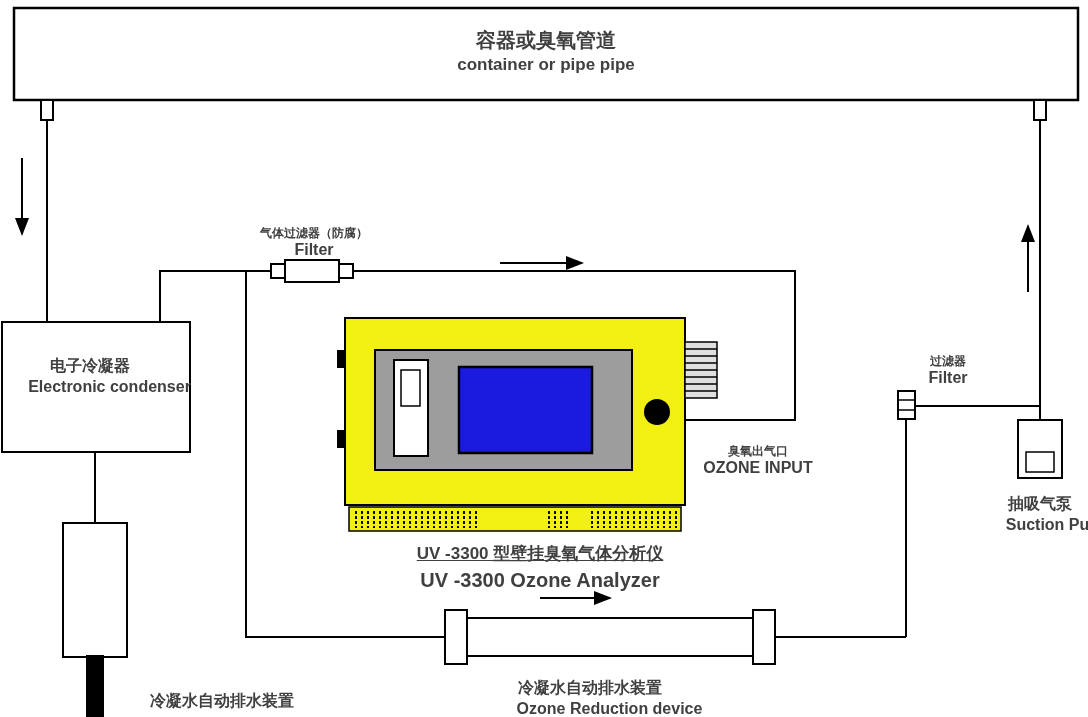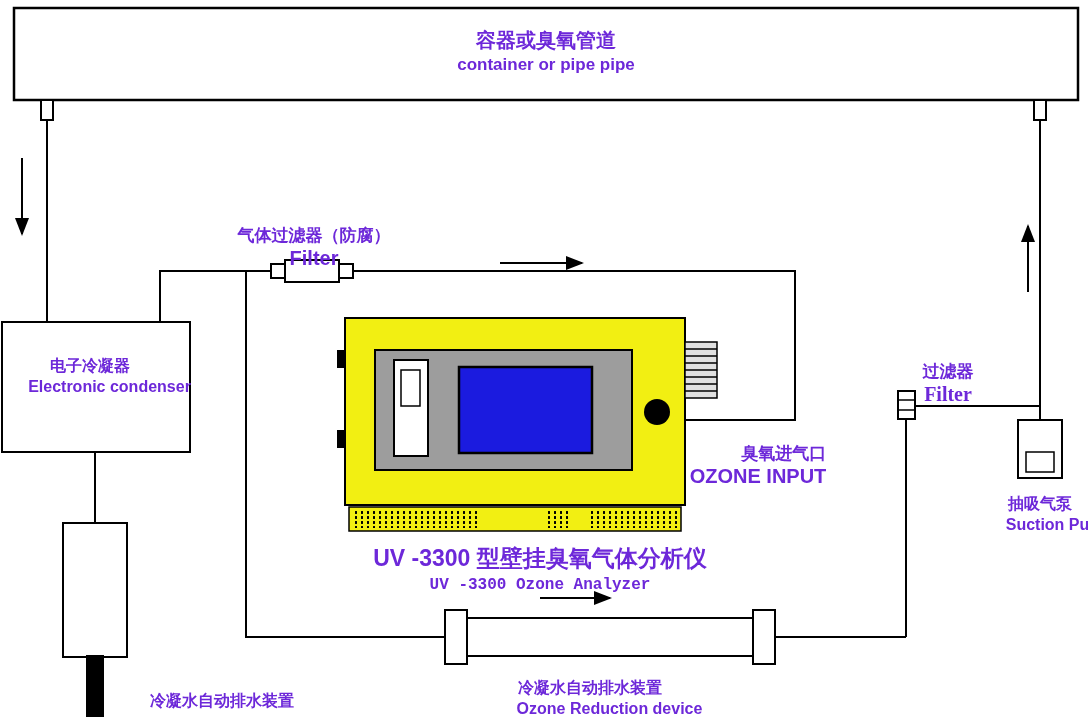--- a/index.html
+++ b/index.html
@@ -10,33 +10,33 @@
     font-family:"Liberation Sans","DejaVu Sans",sans-serif;
     overflow:hidden;
   }
   svg.diagram{position:absolute;left:0;top:0;z-index:1;}
   .label{
     position:absolute;
     z-index:2;
     transform:translateX(-50%);
     text-align:center;
     font-weight:bold;
-    color:#6d28d9;
+    color:#404040;
     white-space:nowrap;
   }
   .label .cn{display:block;}
   .label .en{display:block;}
   .lbl-container .cn{font-size:20px;line-height:1.4;}
   .lbl-container .en{font-size:17px;line-height:1.3;}
-  .lbl-sm .cn{font-size:17px;line-height:1.2;text-align:right;}
-  .lbl-sm .en{font-size:20px;line-height:1.2;}
+  .lbl-sm .cn{font-size:12px;line-height:1.2;}
+  .lbl-sm .en{font-size:16px;line-height:1.2;}
   .lbl-md .cn{font-size:16px;line-height:1.45;}
   .lbl-md .en{font-size:16px;line-height:1.25;padding-left:39px;}
-  .lbl-analyzer .cn{font-size:23px;line-height:1.45;}
-  .lbl-analyzer .en{font-size:16px;line-height:1.3;font-family:Liberation Mono, monospace;}
+  .lbl-analyzer .cn{font-size:17px;line-height:1.45;text-decoration:underline;}
+  .lbl-analyzer .en{font-size:20px;line-height:1.3;}
   .dots{
     position:absolute;
     z-index:2;
     background-image:radial-gradient(circle,#000 1.1px,transparent 1.4px);
     background-size:6px 5px;
   }
 </style>
 </head>
 <body>
 
@@ -112,31 +112,31 @@
     <span class="cn">气体过滤器（防腐）</span>
     <span class="en">Filter</span>
   </div>
 
   <div class="label lbl-md" style="left:90px;top:354px;">
     <span class="cn">电子冷凝器</span>
     <span class="en">Electronic condenser</span>
   </div>
 
   <div class="label lbl-sm" style="left:758px;top:444px;">
-    <span class="cn">臭氧进气口</span>
+    <span class="cn">臭氧出气口</span>
     <span class="en">OZONE INPUT</span>
   </div>
 
 
   <div class="label lbl-analyzer" style="left:540px;top:542px;">
     <span class="cn">UV -3300 型壁挂臭氧气体分析仪</span>
     <span class="en">UV -3300 Ozone Analyzer</span>
   </div>
 
-  <div class="label lbl-sm" style="left:948px;top:362px;font-family:Liberation Serif, serif;">
+  <div class="label lbl-sm" style="left:948px;top:354px;">
     <span class="cn">过滤器</span>
     <span class="en">Filter</span>
   </div>
 
   <div class="label lbl-md" style="left:1040px;top:492px;">
     <span class="cn">抽吸气泵</span>
     <span class="en">Suction Pump</span>
   </div>
 
   <div class="label lbl-md" style="left:222px;top:654px;margin-top:35px;">

